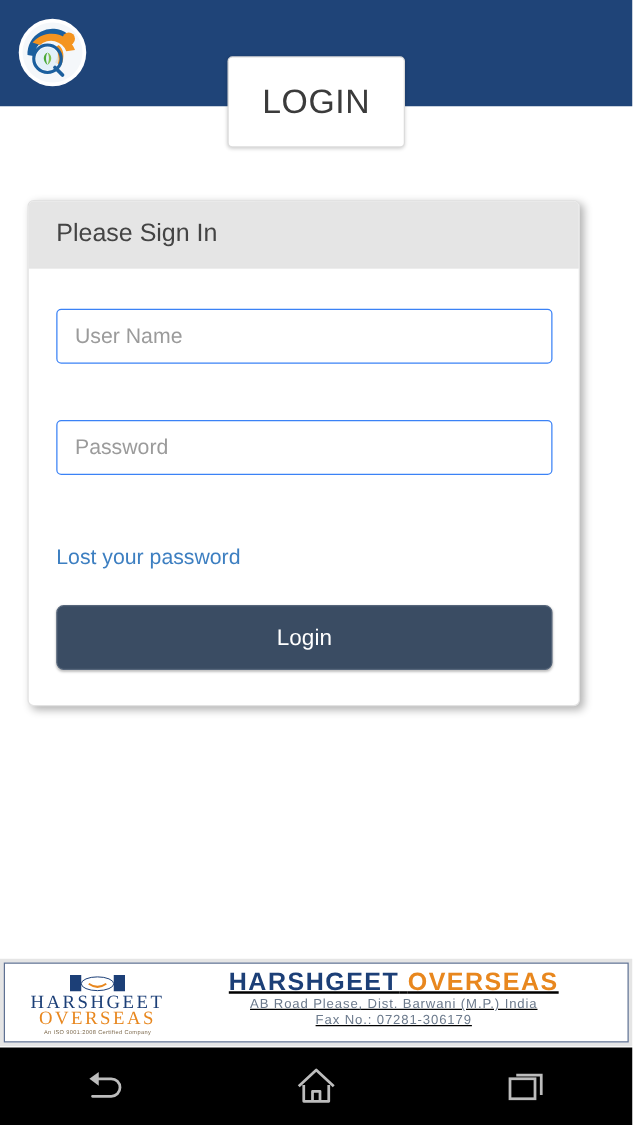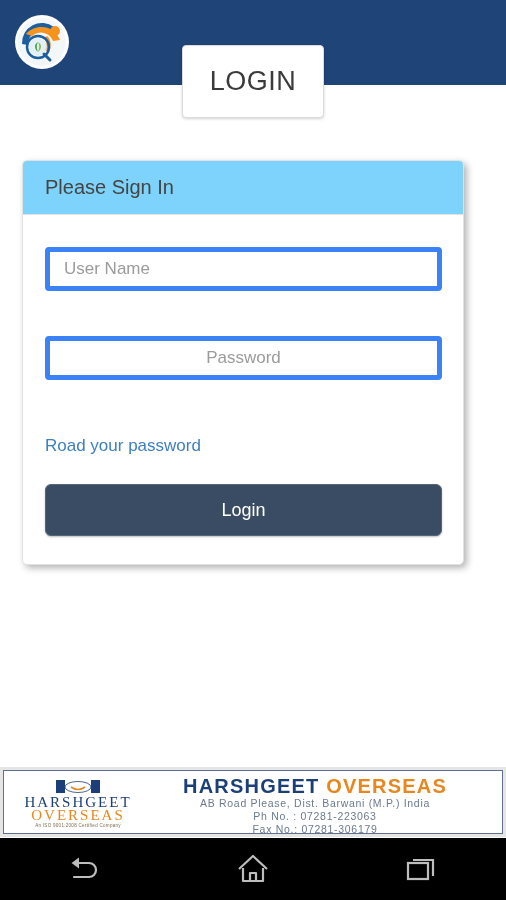--- a/index.html
+++ b/index.html
@@ -48,51 +48,51 @@
   #signin-card {
     position:absolute; left:22px; top:160px;
     width:442px;
     background:#ffffff;
     border:1px solid #e2e2e2;
     border-radius:5px;
     box-shadow:3px 3px 7px rgba(0,0,0,0.30);
   }
   #card-header {
     height:54px;
-    background:#7dd3fc;
+    background:#e5e5e5;
     border-bottom:1px solid #e4e4e4;
     border-radius:4px 4px 0 0;
     display:flex; align-items:center;
     padding-left:22px;
     text-align:center;
   }
   #card-header .title {
     font-size:20px;
     color:#444444;
     font-weight:400;
   }
   #card-body {
     padding:32px 22px 28px 22px;
   }
   .field {
     width:397px;
     height:44px;
-    border:5px solid #3b82f6;
+    border:1px solid #3b82f6;
     border-radius:4px;
     background:#ffffff;
     font-size:17px;
     color:#be185d;
     padding:0 14px;
     font-family:"Liberation Sans", sans-serif;
     outline:none;
     display:block;
   }
   .field::placeholder { color:#9b9b9b; }
   #username-field { margin-bottom:45px; }
-  #password-field { margin-bottom:0;text-align:center; }
+  #password-field { margin-bottom:0; }
 
   #lost-password-link {
     display:inline-block;
     margin-top:56px;
     font-size:17px;
     color:#3d7fc1;
     text-decoration:none;
     cursor:pointer;
   }
 
@@ -151,20 +151,21 @@
   #ad-left-logo .iso {
     display:block;
     font-size:4.5px; letter-spacing:0.3px;
     color:#7d6a4e;
     margin-top:1px;
   }
   #ad-right {
     position:absolute; left:120px; top:5px;
     width:382px;
     text-align:center;
+    text-decoration:underline;
   }
   #ad-right .brand {
     font-size:20px; font-weight:bold;
     letter-spacing:1.2px;
     line-height:1.05;
     white-space:nowrap;
   }
   #ad-right .brand .b1 { color:#1c3f77; }
   #ad-right .brand .b2 { color:#e8871e; }
   #ad-right .line {
@@ -216,21 +217,21 @@
     <span class="tab-text">LOGIN</span>
   </div>
 
   <div id="signin-card">
     <div id="card-header">
       <span class="title">Please Sign In</span>
     </div>
     <div id="card-body">
       <input id="username-field" class="field" type="text" placeholder="User Name" style="">
       <input id="password-field" class="field" type="password" placeholder="Password" style="">
-      <a id="lost-password-link" href="#">Road your password</a>
+      <a id="lost-password-link" href="#">Lost your password</a>
       <button id="login-button">Login</button>
     </div>
   </div>
 
   <div id="ad-banner">
     <div id="ad-inner">
       <div id="ad-left-logo">
         <svg class="mark" viewBox="0 0 46 15" xmlns="http://www.w3.org/2000/svg">
           <rect x="1" y="1" width="9" height="13" fill="#1c3f77"></rect>
           <rect x="36" y="1" width="9" height="13" fill="#1c3f77"></rect>
@@ -240,21 +241,20 @@
         <span class="hg">HARSHGEET</span>
         <span class="ov">OVERSEAS</span>
         <span class="iso">An ISO 9001:2008 Certified Company</span>
       </div>
       <div id="ad-right">
         <div class="brand">
           <span class="b1">HARSHGEET</span>
           <span class="b2">OVERSEAS</span>
         </div>
         <div class="line">AB Road Please, Dist. Barwani (M.P.) India</div>
-        <div class="line">Ph No. : 07281-223063</div>
         <div class="line">Fax No.: 07281-306179</div>
 
       </div>
     </div>
   </div>
 
   <div id="navbar">
     <div class="nav-btn">
       <svg width="38" height="30" viewBox="0 0 38 30" xmlns="http://www.w3.org/2000/svg">
         <path d="M10 9 H24 a7 7 0 0 1 0 14 H9" stroke="#bdbdbd" stroke-width="2.2" fill="none" stroke-linecap="round"></path>

